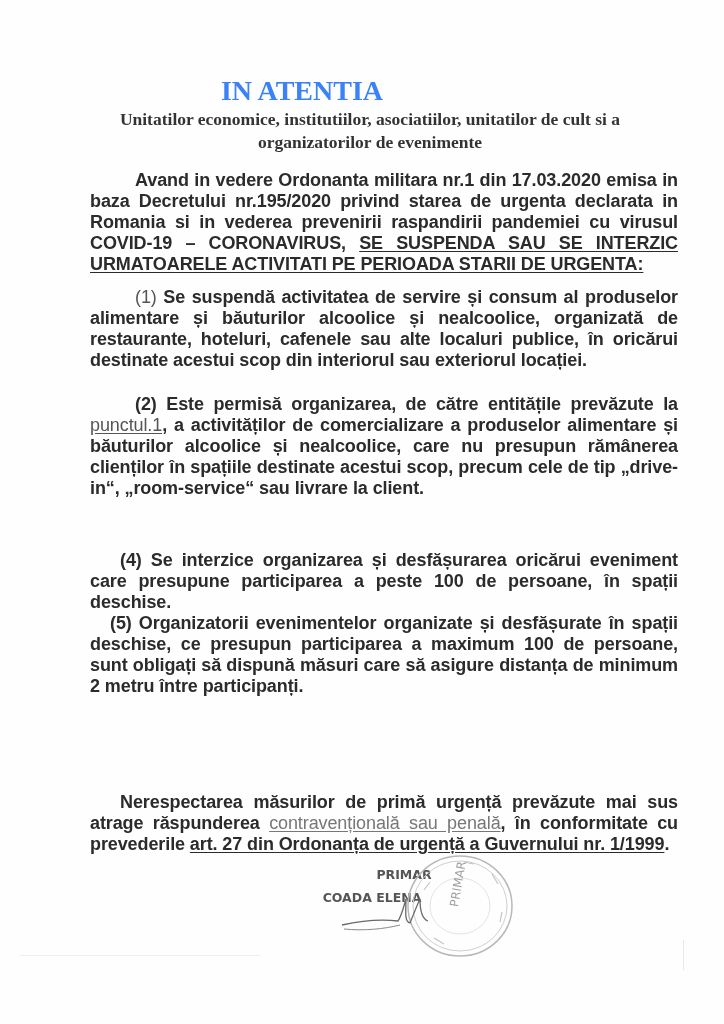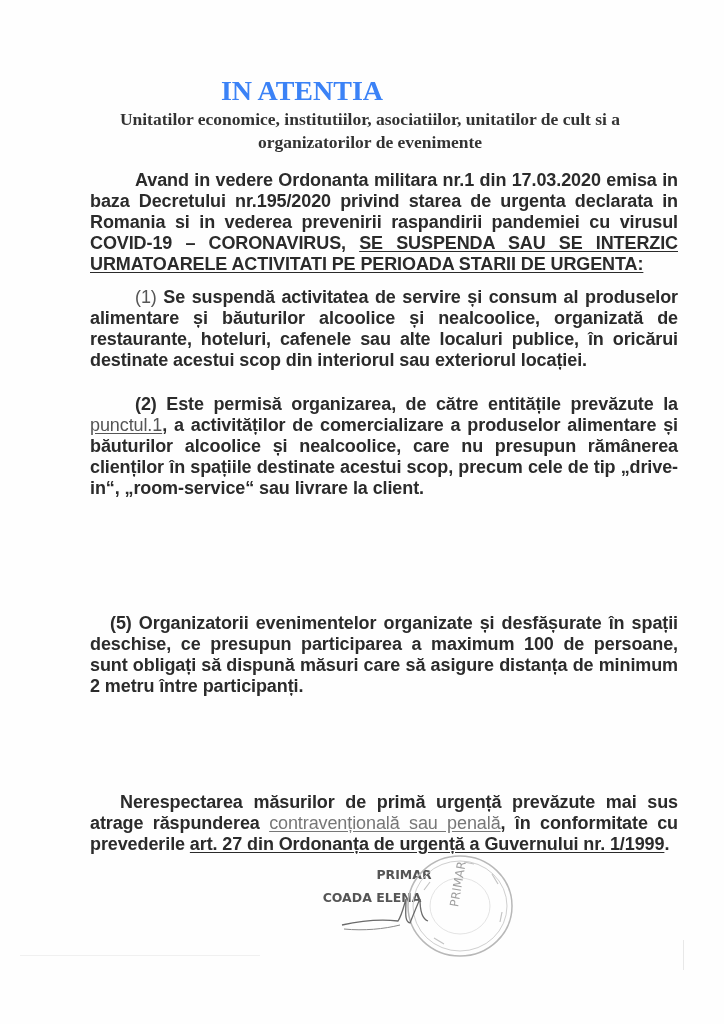--- a/index.html
+++ b/index.html
@@ -49,20 +49,24 @@
     <span class="light">(1)</span>
     <span>Se suspendă activitatea de servire și consum al produselor alimentare și băuturilor alcoolice și nealcoolice, organizată de restaurante, hoteluri, cafenele sau alte localuri publice, în oricărui destinate acestui scop din interiorul sau exteriorul locației.</span>
   </div>
 
   <div class="body-block indent" id="p2">
     <span>(2)</span>
     <span>Este permisă organizarea, de către entitățile prevăzute la </span><span class="u light">punctul.1</span><span>, a activităților de comercializare a produselor alimentare și băuturilor alcoolice și nealcoolice, care nu presupun rămânerea clienților în spațiile destinate acestui scop, precum cele de tip „drive-in“, „room-service“ sau livrare la client.</span>
   </div>
 
 
+  <div class="body-block indent" id="p4" style="text-indent:30px;">
+    <span>(4)</span>
+    <span>Se interzice organizarea și desfășurarea oricărui eveniment care presupune participarea a peste 100 de persoane, în spații deschise.</span>
+  </div>
 
   <div class="body-block indent" id="p5" style="text-indent:20px;">
     <span>(5)</span>
     <span>Organizatorii evenimentelor organizate și desfășurate în spații deschise, ce presupun participarea a maximum 100 de persoane, sunt obligați să dispună măsuri care să asigure distanța de minimum 2 metru între participanți.</span>
   </div>
 
 
   <div class="body-block indent" id="closing" style="text-indent:30px;">
     <span>Nerespectarea măsurilor de primă urgență prevăzute mai sus atrage răspunderea </span><span class="u faint">contravențională sau penală</span><span>, în conformitate cu prevederile </span><span class="u">art. 27 din Ordonanța de urgență a Guvernului nr. 1/1999</span><span>.</span>
   </div>

